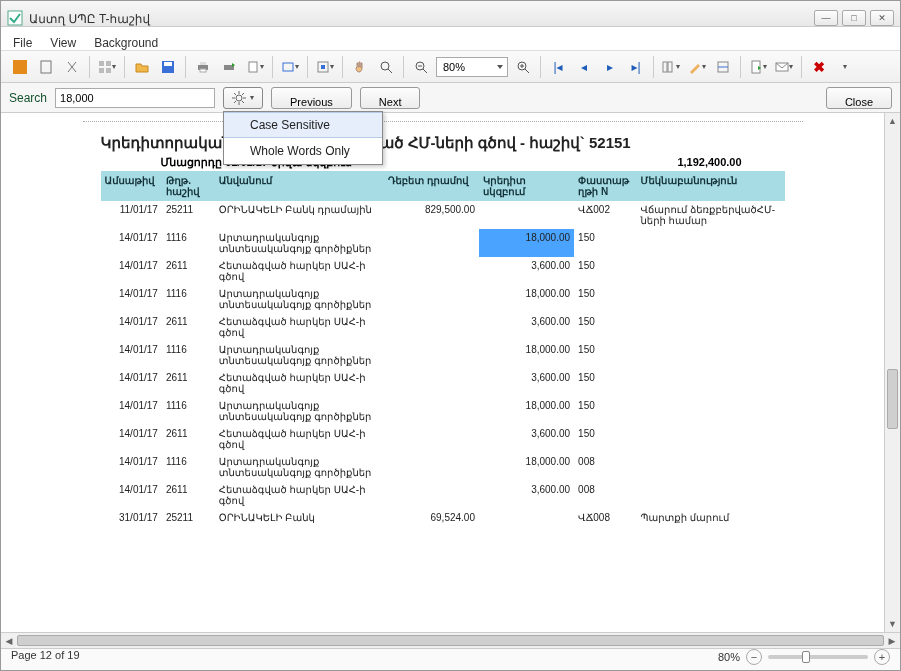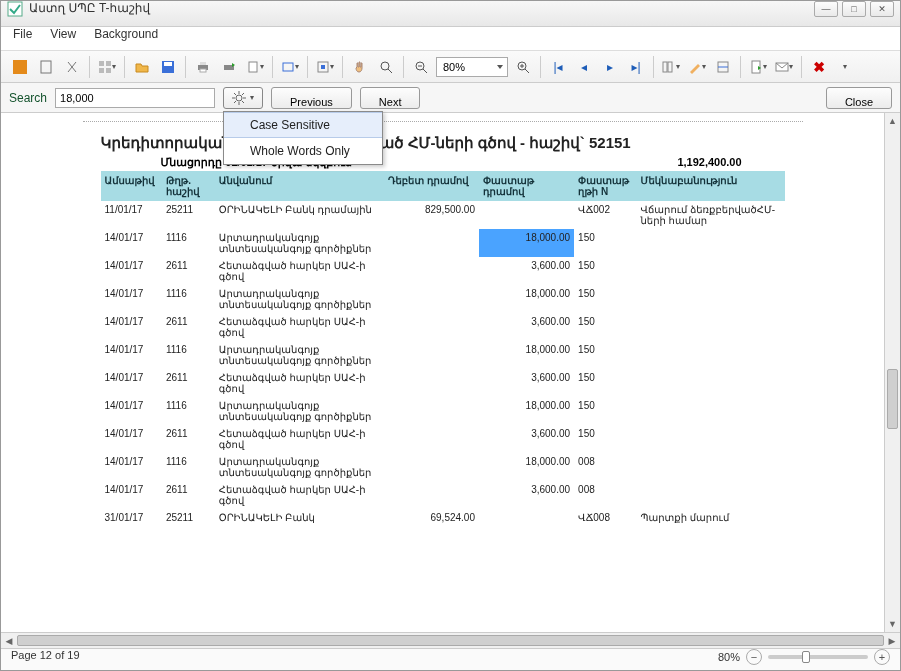--- a/index.html
+++ b/index.html
@@ -14,40 +14,40 @@
   flex-direction: column;
   border: 1px solid #999;
 }
 
 
 .titlebar {
   height: 26px;
   background: linear-gradient(#f7f7f7, #e8e8e8);
   border-bottom: 1px solid #ccc;
   display: flex;
-  align-items: flex-start;
+  align-items: flex-end;
   padding: 0 6px;
 }
 .titlebar .app-icon { width: 16px; height: 16px; margin-right: 6px; }
 .titlebar .title { flex: 1; color: #333; font-size: 12px; }
 .titlebar .winbtns { display: flex; gap: 4px; }
 .winbtn {
   width: 24px; height: 16px;
   border: 1px solid #aaa;
   border-radius: 2px;
   background: linear-gradient(#fdfdfd,#e9e9e9);
   display: flex; align-items: center; justify-content: center;
   font-size: 9px; color: #555;
 }
 
 
 .menubar {
   height: 24px;
   display: flex;
-  align-items: flex-start;
+  align-items: flex-end;
   padding: 0 12px;
   gap: 18px;
   border-bottom: 1px solid #ddd;
   background: #fff;
 }
 .menubar span { color: #333; font-size: 12px; }
 
 
 .toolbar {
   height: 32px;
@@ -196,21 +196,21 @@
   padding: 4px 4px;
   border: none;
   font-size: 10px;
   vertical-align: top;
 }
 table.report td {
   padding: 3px 4px;
   vertical-align: top;
   color: #222;
 }
-.col-date { width: 55px; }
+.col-date { width: 55px; text-align: right; }
 .col-acct { width: 50px; }
 .col-name { width: 160px; margin-top: 24px; }
 .col-deb  { width: 90px; text-align: right; }
 .col-cred { width: 90px; text-align: right; }
 .col-doc  { width: 45px; }
 .col-desc { width: 140px; }
 td.num { text-align: right; }
 td.highlight { background: #4aa3ff; color: #fff; }
 
 
@@ -483,21 +483,21 @@
         <div class="lft">Մնացորդը 01/01/17 օրվա սկզբում</div>
         <div class="rgt">1,192,400.00</div>
       </div>
       <table class="report">
         <thead>
           <tr>
             <th class="col-date">Ամսաթիվ</th>
             <th class="col-acct">Թղթ. հաշիվ</th>
             <th class="col-name">Անվանում</th>
             <th class="col-deb">Դեբետ դրամով</th>
-            <th class="col-cred">Փաստաթ դրամով</th>
+            <th class="col-cred">Կրեդիտ սկզբում</th>
             <th class="col-doc">Փաստաթ ղթի N</th>
             <th class="col-desc">Մեկնաբանություն</th>
           </tr>
         </thead>
         <tbody id="report-body">
             <tr>
               <td class="col-date">11/01/17</td>
               <td class="col-acct">25211</td>
               <td class="col-name">ՕՐԻՆԱԿԵԼԻ Բանկ դրամային</td>
               <td class="col-deb num">829,500.00</td>

